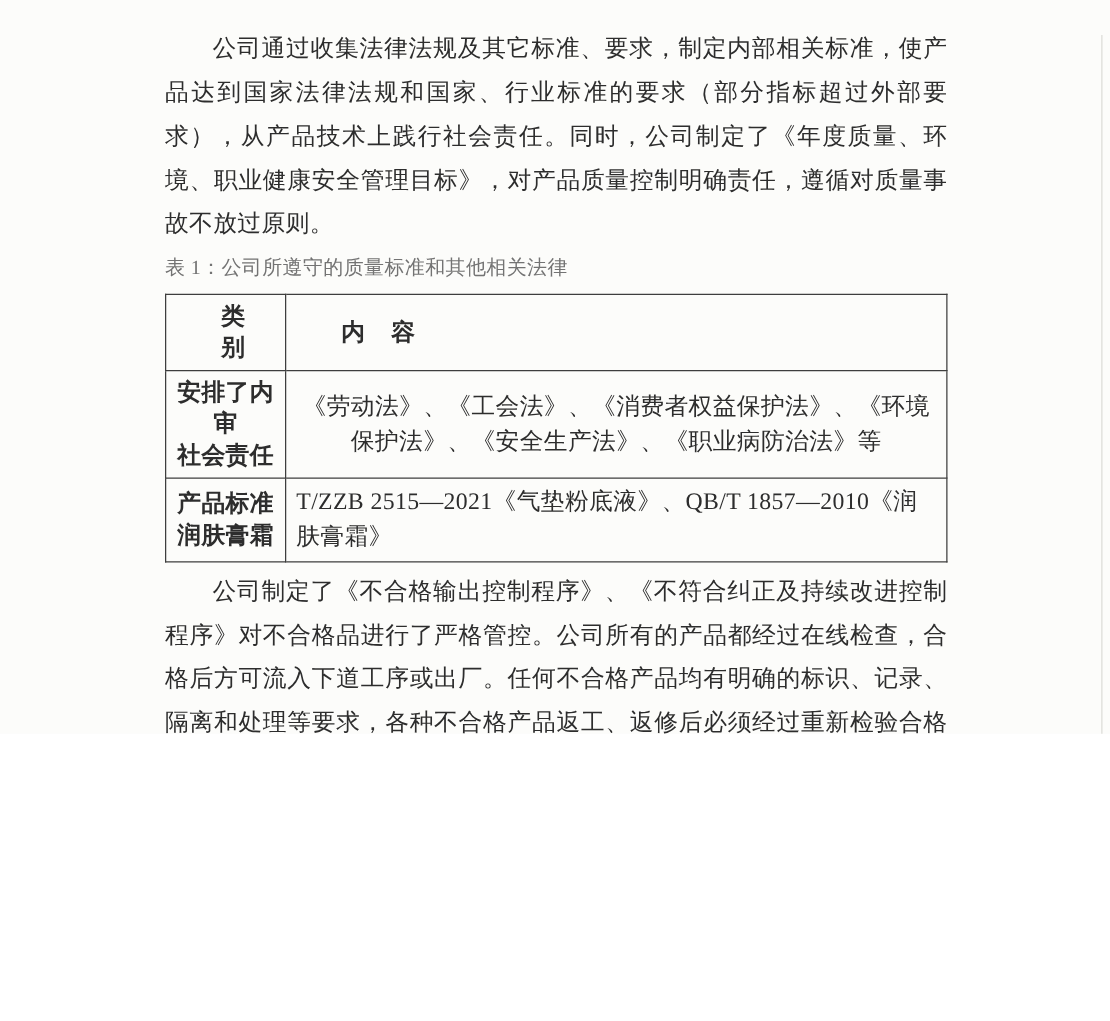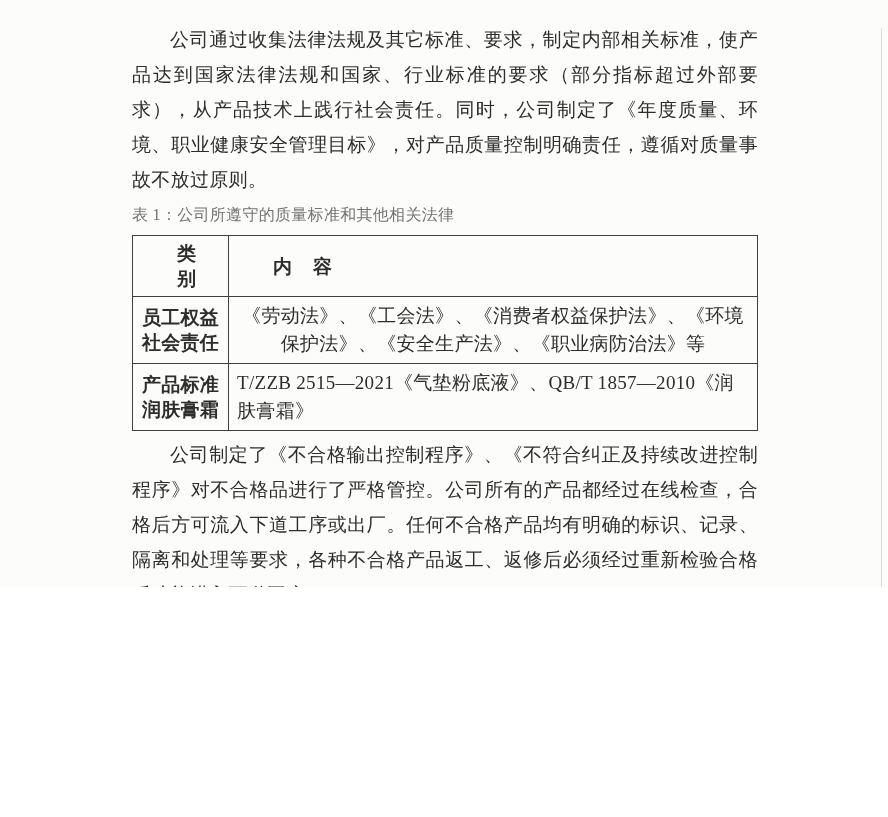--- a/index.html
+++ b/index.html
@@ -96,21 +96,21 @@
         <col>
       </colgroup>
       <thead>
         <tr>
           <th>类　别</th>
           <th>内　容</th>
         </tr>
       </thead>
       <tbody>
         <tr>
-          <td class="cat-cell">员工权益
+          <td class="cat-cell">安排了内审
 社会责任</td>
           <td class="content-cell content-center">《劳动法》、《工会法》、《消费者权益保护法》、《环境保护法》、《安全生产法》、《职业病防治法》等</td>
         </tr>
         <tr>
           <td class="cat-cell">产品标准
 润肤膏霜</td>
           <td class="content-cell content-left">T/ZZB 2515—2021《气垫粉底液》、QB/T 1857—2010《润肤膏霜》</td>
         </tr>
       </tbody>
     </table>

